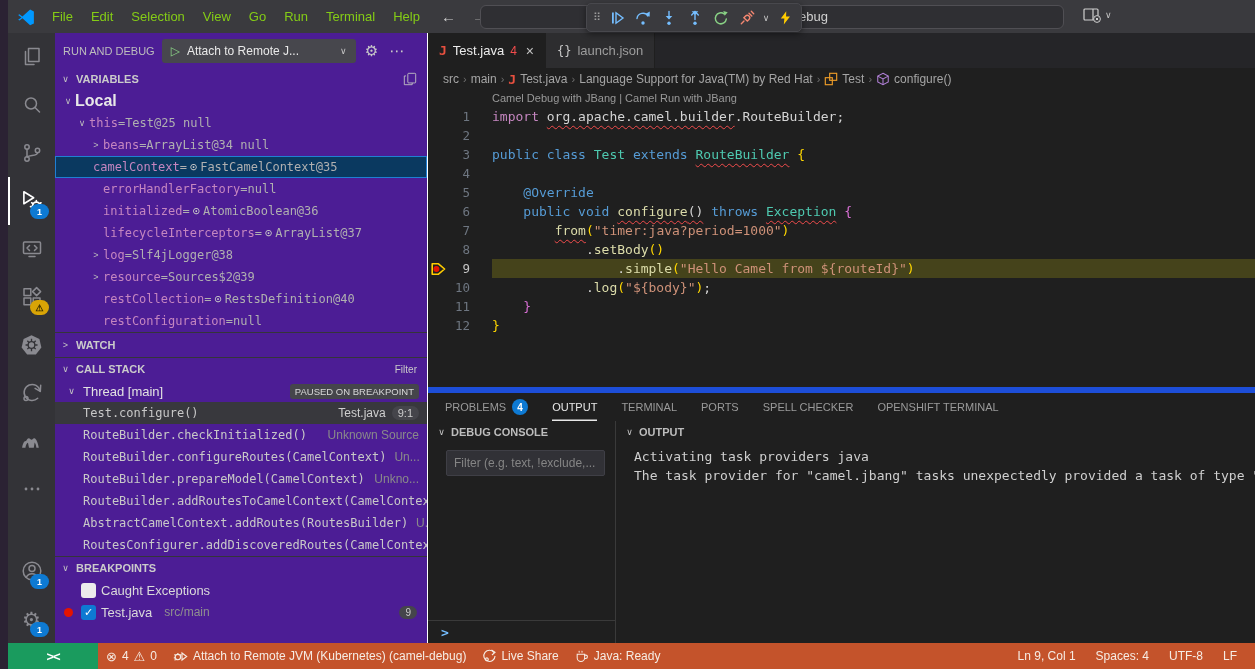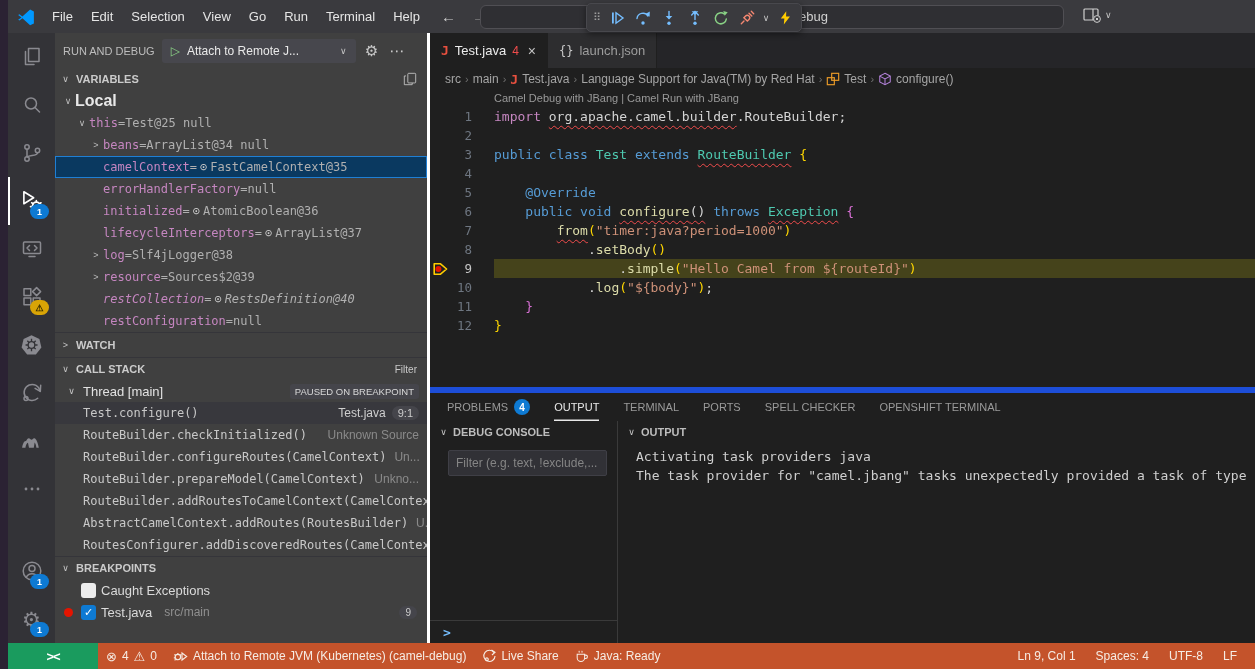--- a/index.html
+++ b/index.html
@@ -4,21 +4,21 @@
 <style>
   html,body{margin:0;padding:0;background:#111;}
   .screen{position:relative;width:1255px;height:669px;background:#1f1f1f;overflow:hidden;
           font-family:"Liberation Sans",sans-serif;color:#ccc;-webkit-font-smoothing:antialiased;}
   svg{display:block}
   
   .left-strip{position:absolute;left:0;top:0;width:8px;height:669px;background:#2b2233;z-index:40}
   
   .titlebar{position:absolute;left:8px;right:0;top:0;height:33px;background:#3a3a3e;display:flex;align-items:center;z-index:30}
   .logo{margin:0 8px 0 9px}
-  .menu-item{padding:0 9px;height:22px;line-height:22px;font-size:13px;color:#e5e5e5;border-radius:4px;white-space:nowrap}
+  .menu-item{padding:0 9px;height:22px;line-height:22px;font-size:13px;color:#84cc16;border-radius:4px;white-space:nowrap}
   .navarrows{display:flex;align-items:center;margin-left:4px}
   .nav{padding:0 8px;font-size:15px;color:#cfcfcf}
   .nav.fwd{color:#9a9a9a}
   .searchbox{position:absolute;left:472px;top:5px;width:582px;height:22px;background:#2f2f33;border:1px solid #504f54;border-radius:6px}
   .search-frag{position:absolute;left:318px;top:3px;font-size:13px;color:#d0d0d0}
   .dtb{position:absolute;left:578px;top:3px;height:27px;background:#3a3a3e;border:1px solid #48484d;border-radius:5px;
        display:flex;align-items:center;padding:0 3px;box-shadow:0 2px 6px rgba(0,0,0,.45)}
   .dtb-btn{width:26px;height:24px;display:flex;align-items:center;justify-content:center}
   .dtb-grip{width:14px;color:#9d9d9d;font-size:11px;display:flex;align-items:center;justify-content:center}
   .dtb-chev{width:12px;color:#c5c5c5;font-size:9px;display:flex;align-items:center;justify-content:center}
@@ -29,21 +29,21 @@
   
   .activitybar{width:47px;background:#333337;display:flex;flex-direction:column;align-items:center;flex:none}
   .ab-item{width:47px;height:48px;display:flex;align-items:center;justify-content:center;position:relative;color:#8a8a90}
   .ab-item.active{color:#fff;box-shadow:inset 2px 0 0 #fff}
   .ab-badge{position:absolute;right:6px;bottom:6px;min-width:15px;height:15px;border-radius:8px;background:#0e7ad3;color:#fff;
             font-size:9px;display:flex;align-items:center;justify-content:center;padding:0 2px;font-weight:bold}
   .ab-badge.warn{background:#d9a406;color:#3a2d00;font-size:9px}
   .ab-spacer{flex:1}
   .gear-glyph{font-size:21px;line-height:1}
   
-  .sidebar{width:372px;background:#404040;display:flex;flex-direction:column;overflow:hidden;border-right:3px solid #ffffff;flex:none}
+  .sidebar{width:372px;background:#4c1d95;display:flex;flex-direction:column;overflow:hidden;border-right:1px solid #ffffff;flex:none}
   .sb-toolbar{height:35px;display:flex;align-items:center;padding:0 6px 0 8px;gap:7px;flex:none}
   .sb-title{font-size:11px;color:#bdbdbd;white-space:nowrap}
   .config-pick{height:24px;background:#47474d;border-radius:3px;display:flex;align-items:center;gap:7px;padding:0 9px;width:176px;flex:none}
   .play{color:#89d185;font-size:12px}
   .config-label{font-size:12px;color:#e9e9e9;white-space:nowrap;overflow:hidden;flex:1}
   .chev{color:#c5c5c5;font-size:9px}
   .sb-icon{color:#c9c9c9;font-size:15px;padding:0 2px}
   .sect-h{height:22px;display:flex;align-items:center;font-size:11px;font-weight:bold;color:#cbcbcb;padding:0 10px 0 4px;gap:4px;flex:none}
   .tw{font-size:9px;color:#c5c5c5;width:13px;text-align:center;font-weight:normal;flex:none}
   .grow{flex:1}
@@ -362,21 +362,21 @@
             <span class="vname">this</span>
             <span class="veq"> = </span>
             <span class="vval">Test@25 null</span>
           </div>
           <div class="vrow" style="padding-left: 34px;">
             <span class="vchev">&gt;</span>
             <span class="vname">beans</span>
             <span class="veq"> = </span>
             <span class="vval">ArrayList@34 null</span>
           </div>
-          <div class="vrow sel" style="padding-left: 34px; text-align: right;">
+          <div class="vrow sel" style="padding-left: 24px; text-align: right;">
             <span class="vchev"></span>
             <span class="vname">camelContext</span>
             <span class="veq"> = </span>
             <span class="veye">⊙</span>
             <span class="vval">FastCamelContext@35</span>
           </div>
           <div class="vrow" style="padding-left: 34px;">
             <span class="vchev"></span>
             <span class="vname">errorHandlerFactory</span>
             <span class="veq"> = </span>
@@ -401,21 +401,21 @@
             <span class="vname">log</span>
             <span class="veq"> = </span>
             <span class="vval">Slf4jLogger@38</span>
           </div>
           <div class="vrow" style="padding-left: 34px;">
             <span class="vchev">&gt;</span>
             <span class="vname">resource</span>
             <span class="veq"> = </span>
             <span class="vval">Sources$2@39</span>
           </div>
-          <div class="vrow" style="padding-left: 34px; font-style: italic;">
+          <div class="vrow" style="padding-left: 34px;">
             <span class="vchev"></span>
             <span class="vname">restCollection</span>
             <span class="veq"> = </span>
             <span class="veye">⊙</span>
             <span class="vval">RestsDefinition@40</span>
           </div>
           <div class="vrow" style="padding-left: 34px;">
             <span class="vchev"></span>
             <span class="vname">restConfiguration</span>
             <span class="veq"> = </span>

